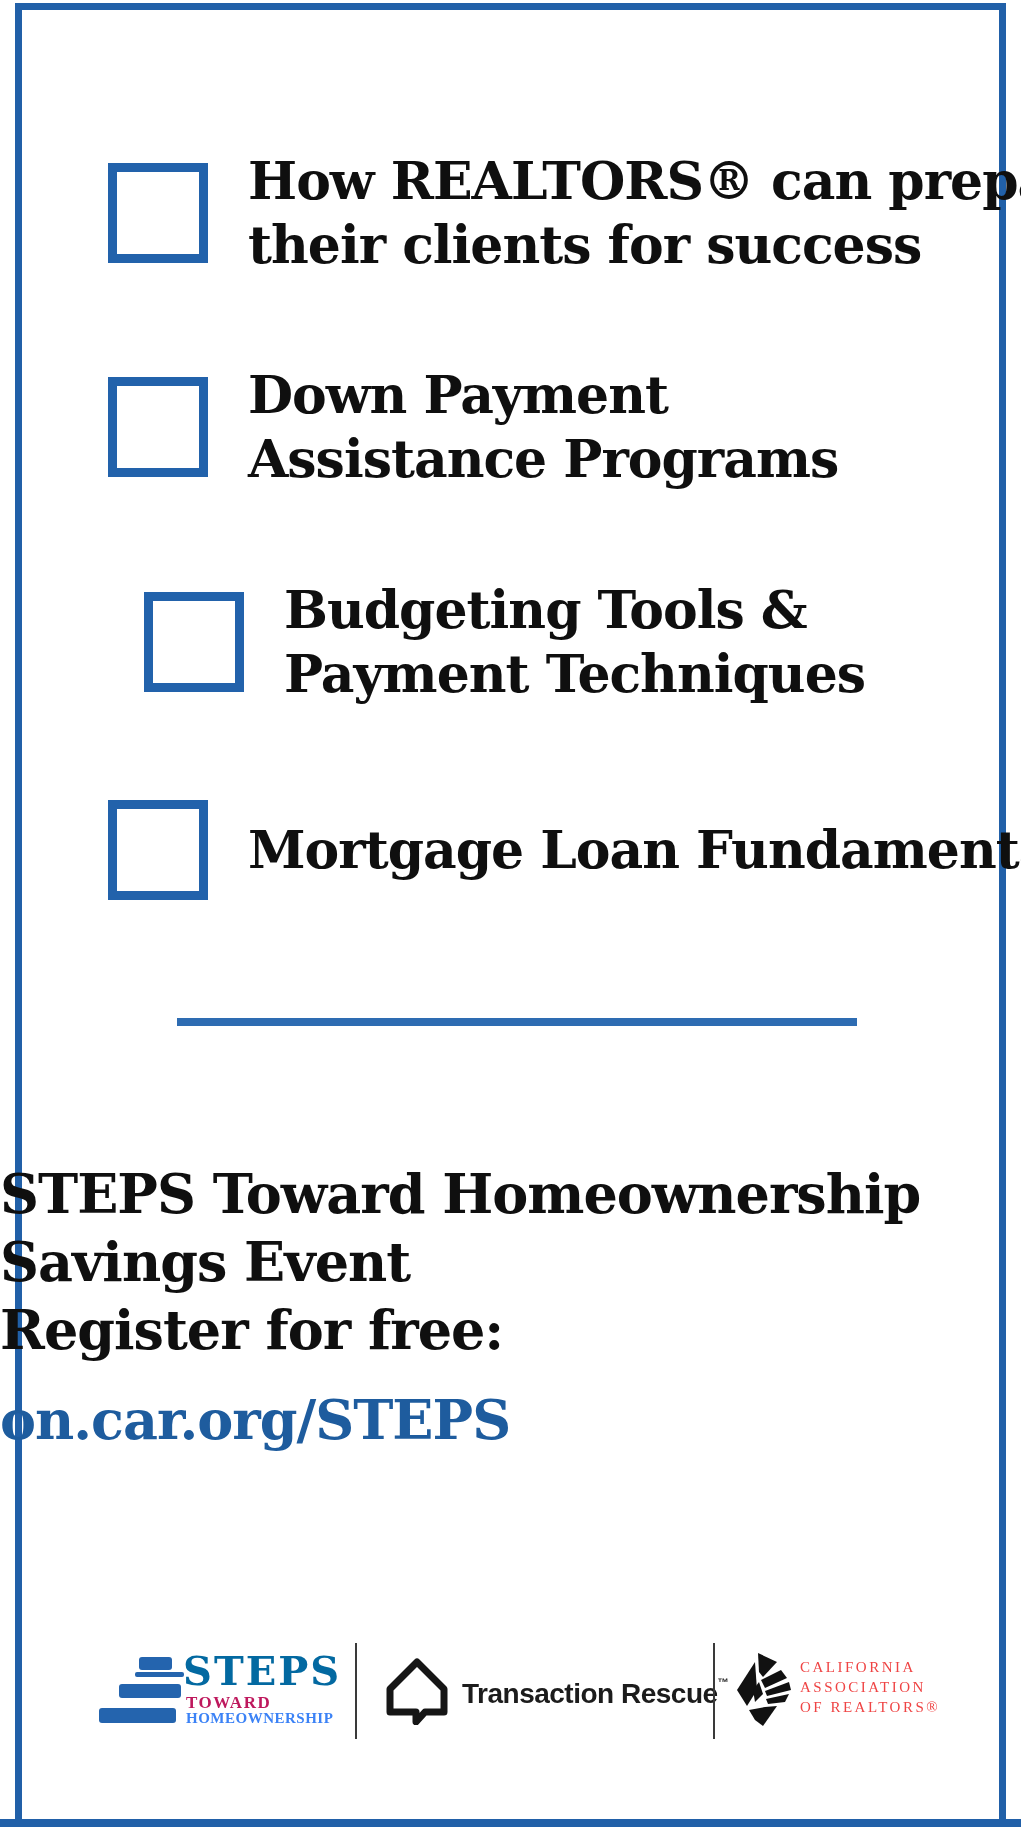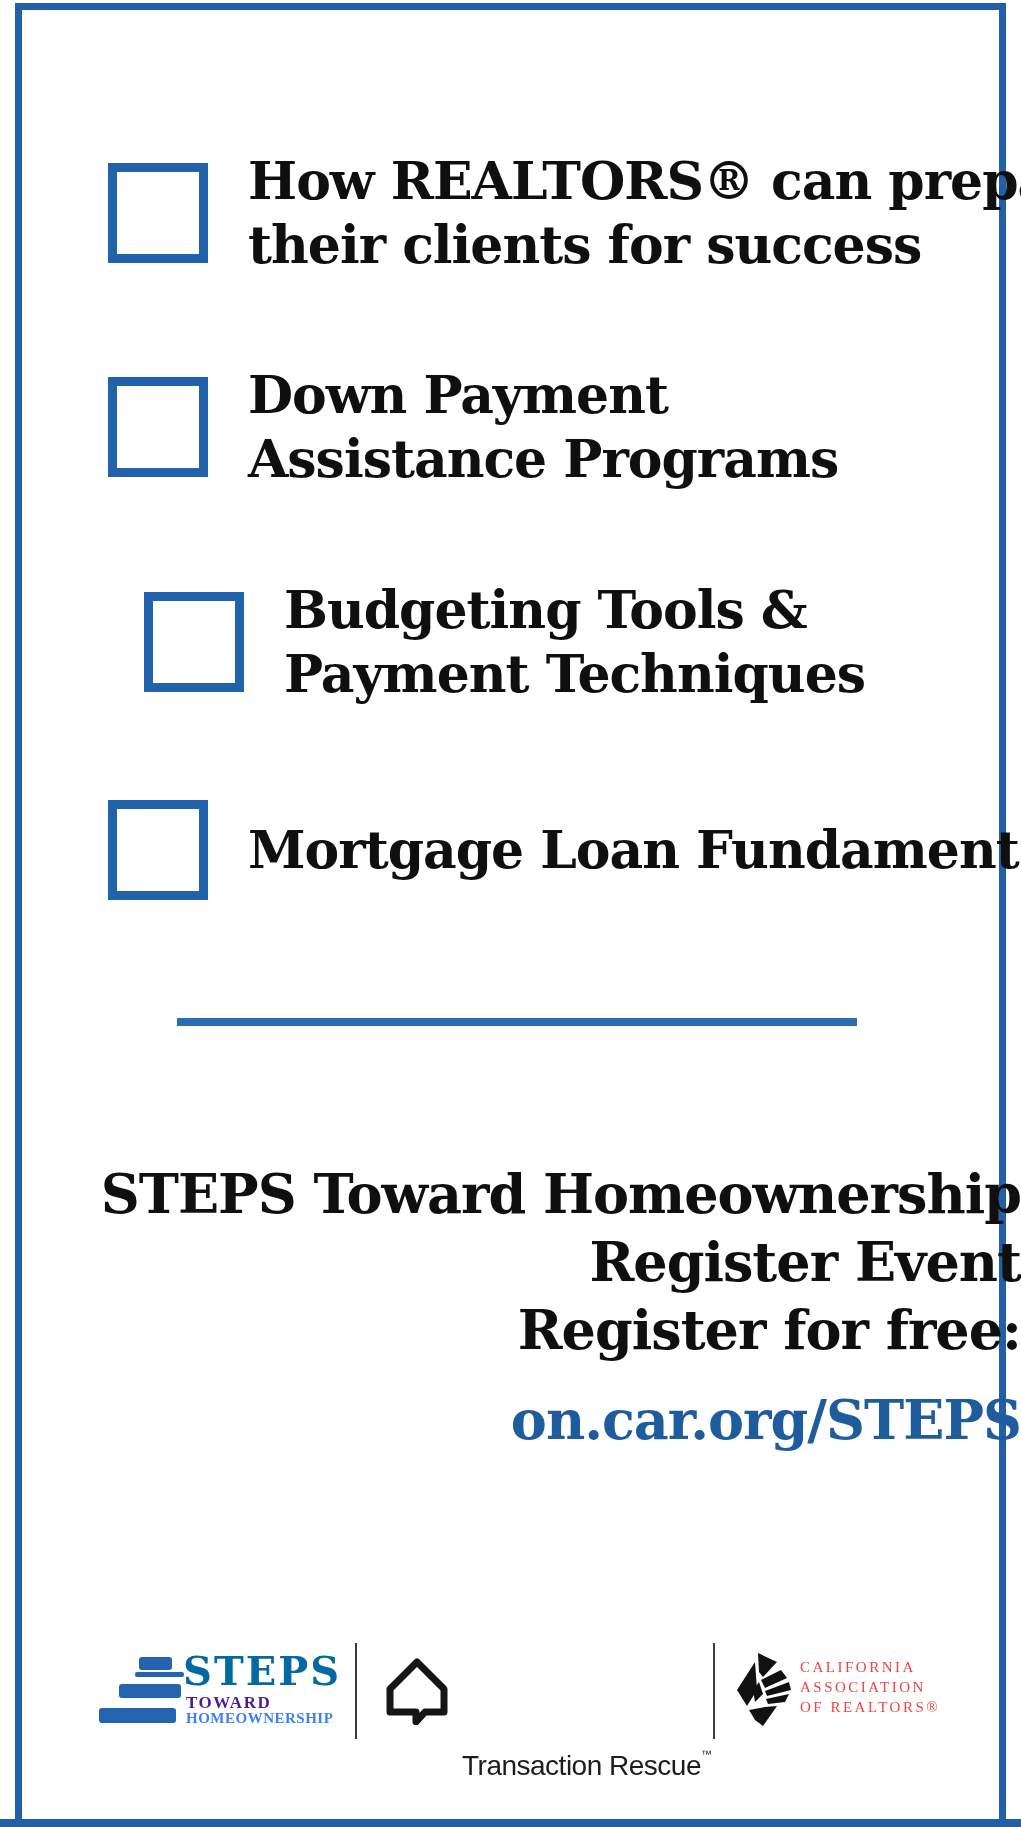--- a/index.html
+++ b/index.html
@@ -16,44 +16,44 @@
   .checkbox{width:100px;height:100px;box-sizing:border-box;
             border:9px solid #2262AB;background:#ffffff;flex:0 0 auto;}
   .item-text{font-weight:700;font-size:52px;line-height:64px;
              letter-spacing:-1px;color:#0f0f0f;white-space:nowrap;}
   .item-text span{display:block;}
 
   
   .divider{position:absolute;top:1018px;left:177px;width:680px;height:8px;background:#2E6CB2;}
 
   
-  .event{position:absolute;top:1160px;left:0;right:0;text-align:right;
+  .event{position:absolute;top:1160px;left:0;right:0;text-align:left;
          font-weight:700;font-size:54px;line-height:68px;letter-spacing:-1px;}
   .event .link{color:#1E5C9E;margin-top:22px;}
 
   
   .sep{position:absolute;width:2px;height:96px;top:1643px;background:#3a3a3a;}
   .sep1{left:355px;} .sep2{left:713px;}
 
   .steps-bar{position:absolute;background:#2464AE;border-radius:3px;}
   .sb1{left:139px;top:1657px;width:33px;height:13px;}
   .sb-tread{left:135px;top:1672px;width:49px;height:5px;border-radius:2px;}
   .sb2{left:119px;top:1684px;width:62px;height:14px;}
   .sb3{left:99px;top:1708px;width:77px;height:15px;}
 
   .steps-word{position:absolute;left:183px;top:1651px;font-family:"DejaVu Serif",serif;
               font-weight:700;font-size:40px;line-height:40px;letter-spacing:2px;color:#0369a1;}
   .steps-toward{position:absolute;left:186px;top:1693px;font-family:"Liberation Serif",serif;
-              font-weight:700;font-size:17px;letter-spacing:1.5px;color:#4c1d95;}
+              font-weight:700;font-size:17px;letter-spacing:1.5px;color:#be185d;}
   .steps-home{position:absolute;left:186px;top:1710px;font-family:"Liberation Serif",serif;
               font-weight:700;font-size:15px;letter-spacing:0.5px;color:#3b82f6;}
 
   .tr-icon{position:absolute;left:380px;top:1655px;}
-  .tr-text{position:absolute;left:462px;top:1749px;font-family:"Liberation Sans",sans-serif;
-           font-weight:400;font-size:28px;line-height:34px;letter-spacing:-0.5px;color:#1c1c1c;}
+  .tr-text{position:absolute;left:462px;top:1677px;font-family:"Liberation Sans",sans-serif;
+           font-weight:700;font-size:28px;line-height:34px;letter-spacing:-0.5px;color:#1c1c1c;}
   .tr-text sup{font-size:11px;vertical-align:top;line-height:1;}
 
   .car-icon{position:absolute;left:735px;top:1650px;}
   .car-text{position:absolute;left:800px;top:1657px;font-family:"Liberation Serif",serif;
             font-weight:500;font-size:15px;line-height:20px;letter-spacing:2.5px;color:#ef4444;}
 </style>
 </head>
 <body>
 
 <div class="frame"></div>
@@ -86,21 +86,21 @@
   <div class="checkbox"></div>
   <div class="item-text">
     <span>Mortgage Loan Fundamentals</span>
   </div>
 </div>
 
 <div class="divider"></div>
 
 <div class="event">
   <div>STEPS Toward Homeownership</div>
-  <div>Register Event</div>
+  <div>Savings Event</div>
   <div>Register for free:</div>
   <div class="link">on.car.org/STEPS</div>
 </div>
 
 <div>
   <div class="steps-bar sb1"></div>
   <div class="steps-bar sb-tread"></div>
   <div class="steps-bar sb2"></div>
   <div class="steps-bar sb3"></div>
   <div class="steps-word">STEPS</div>

